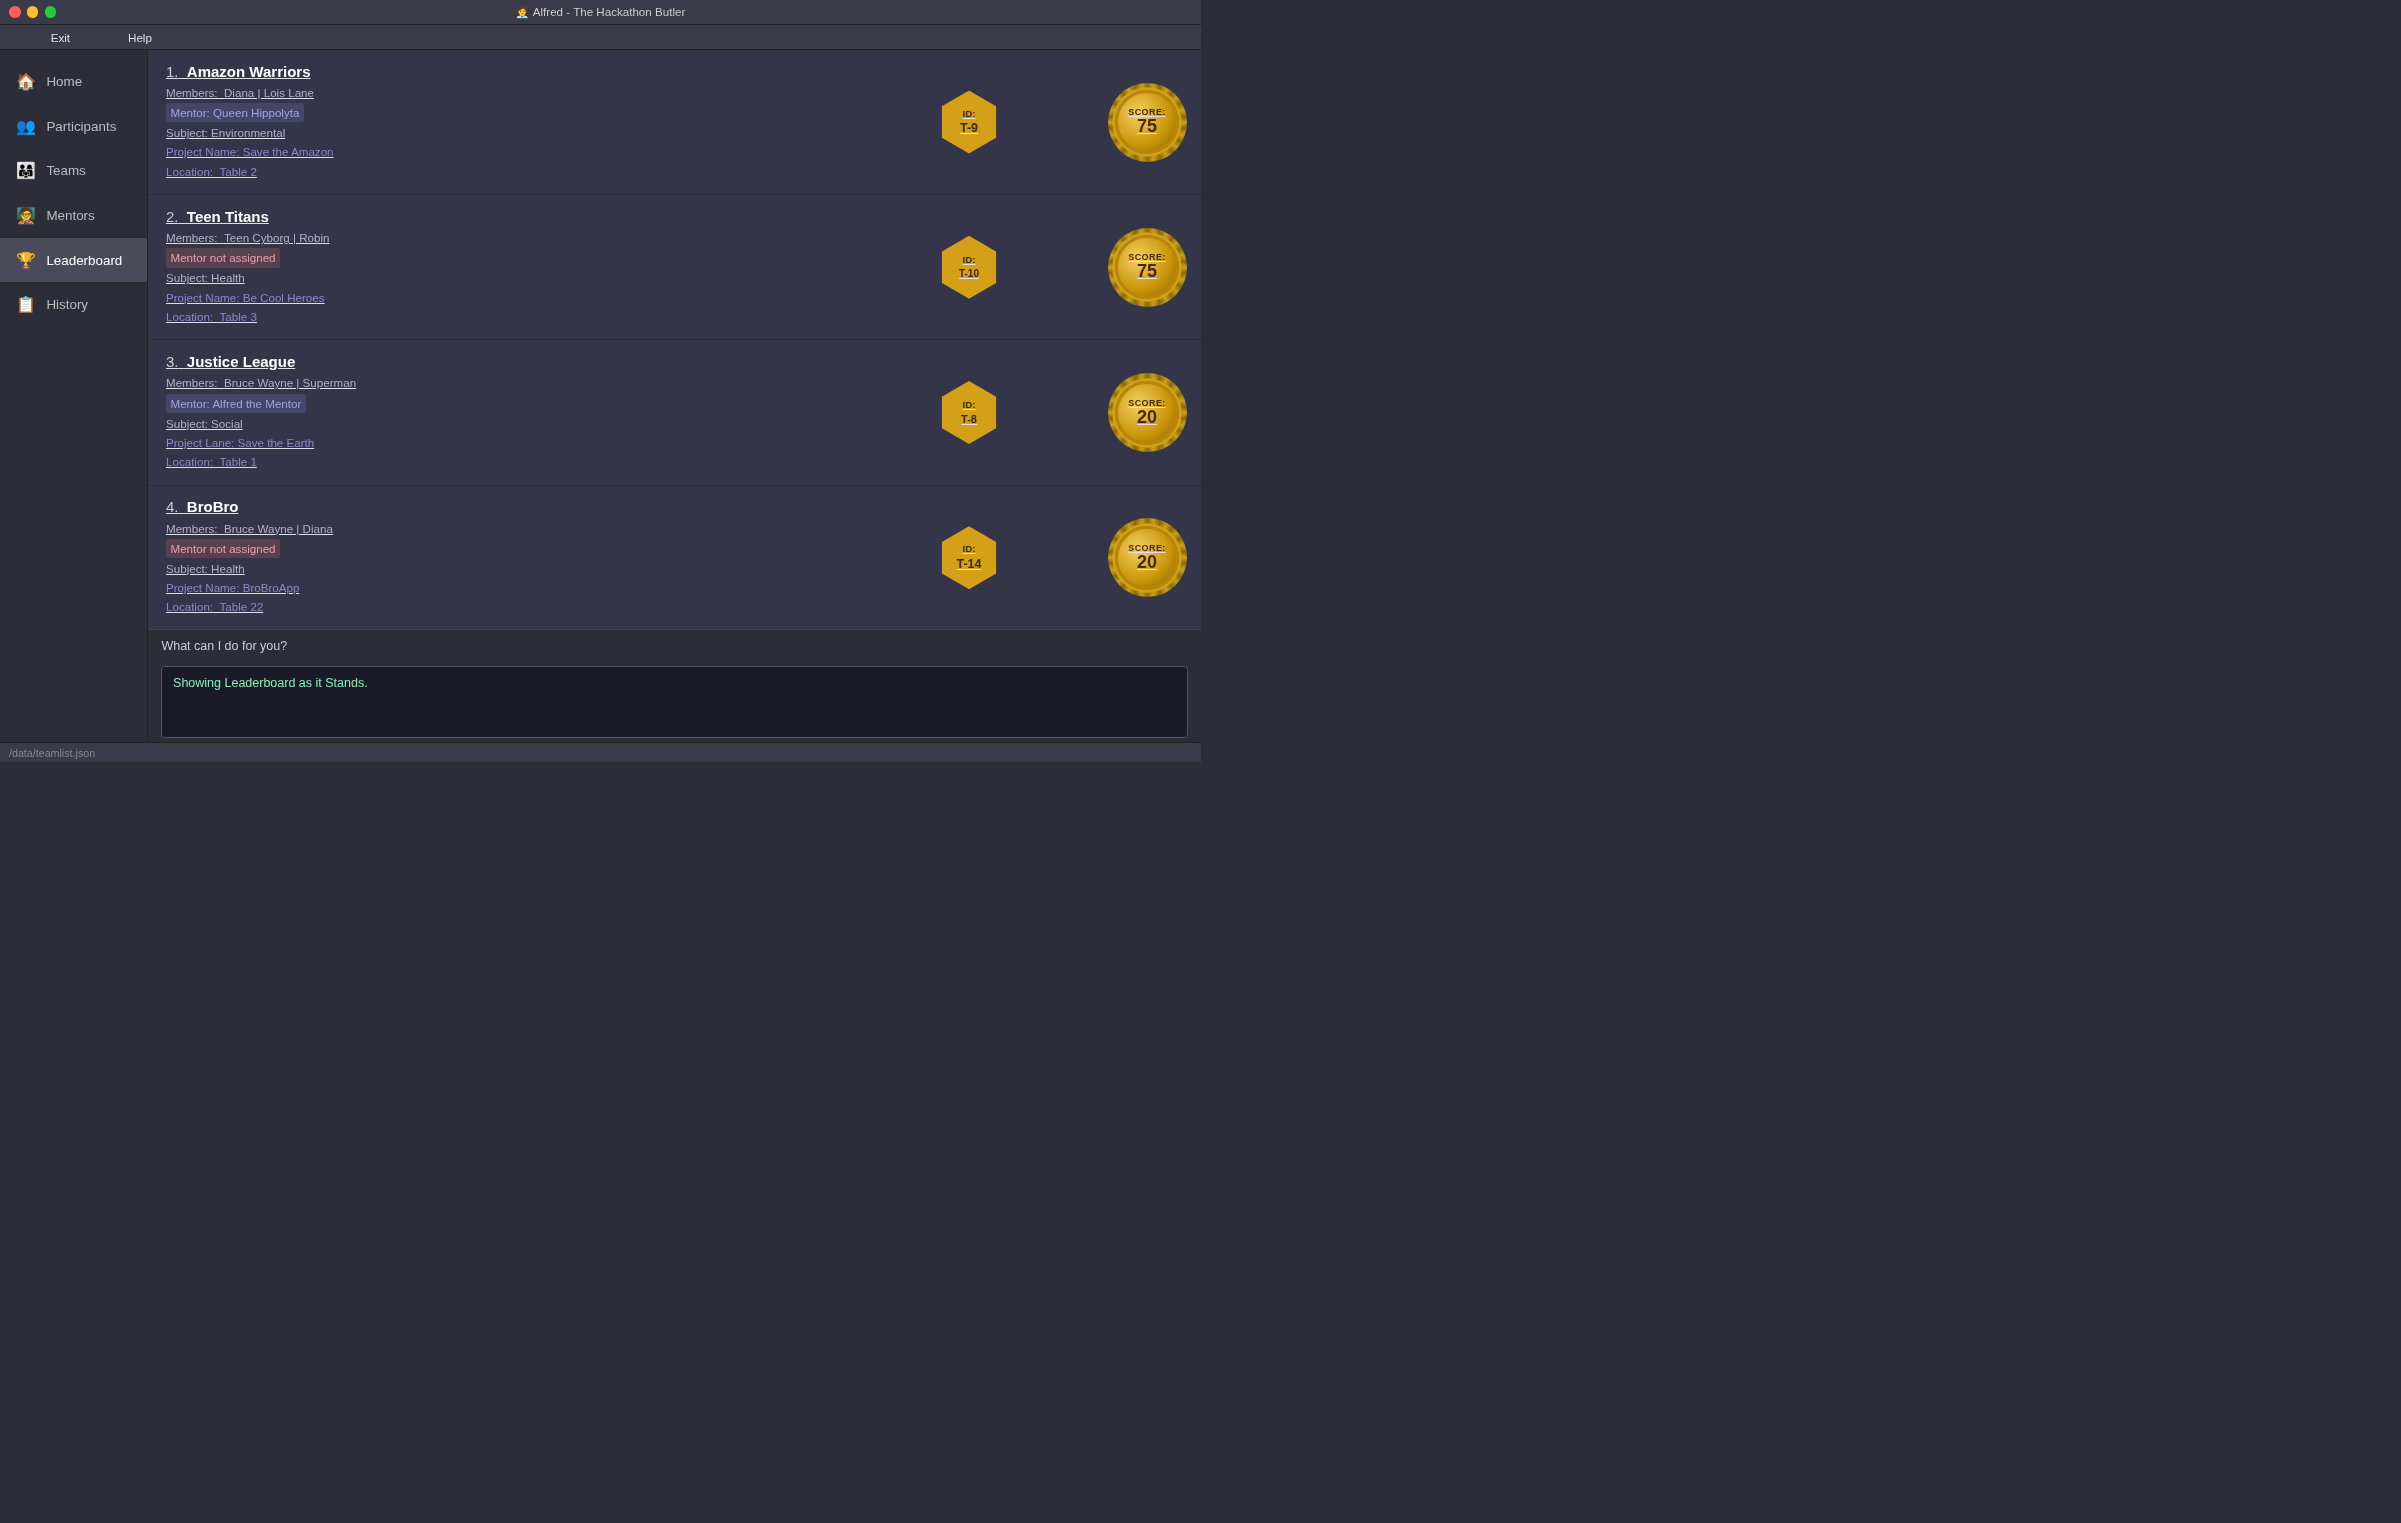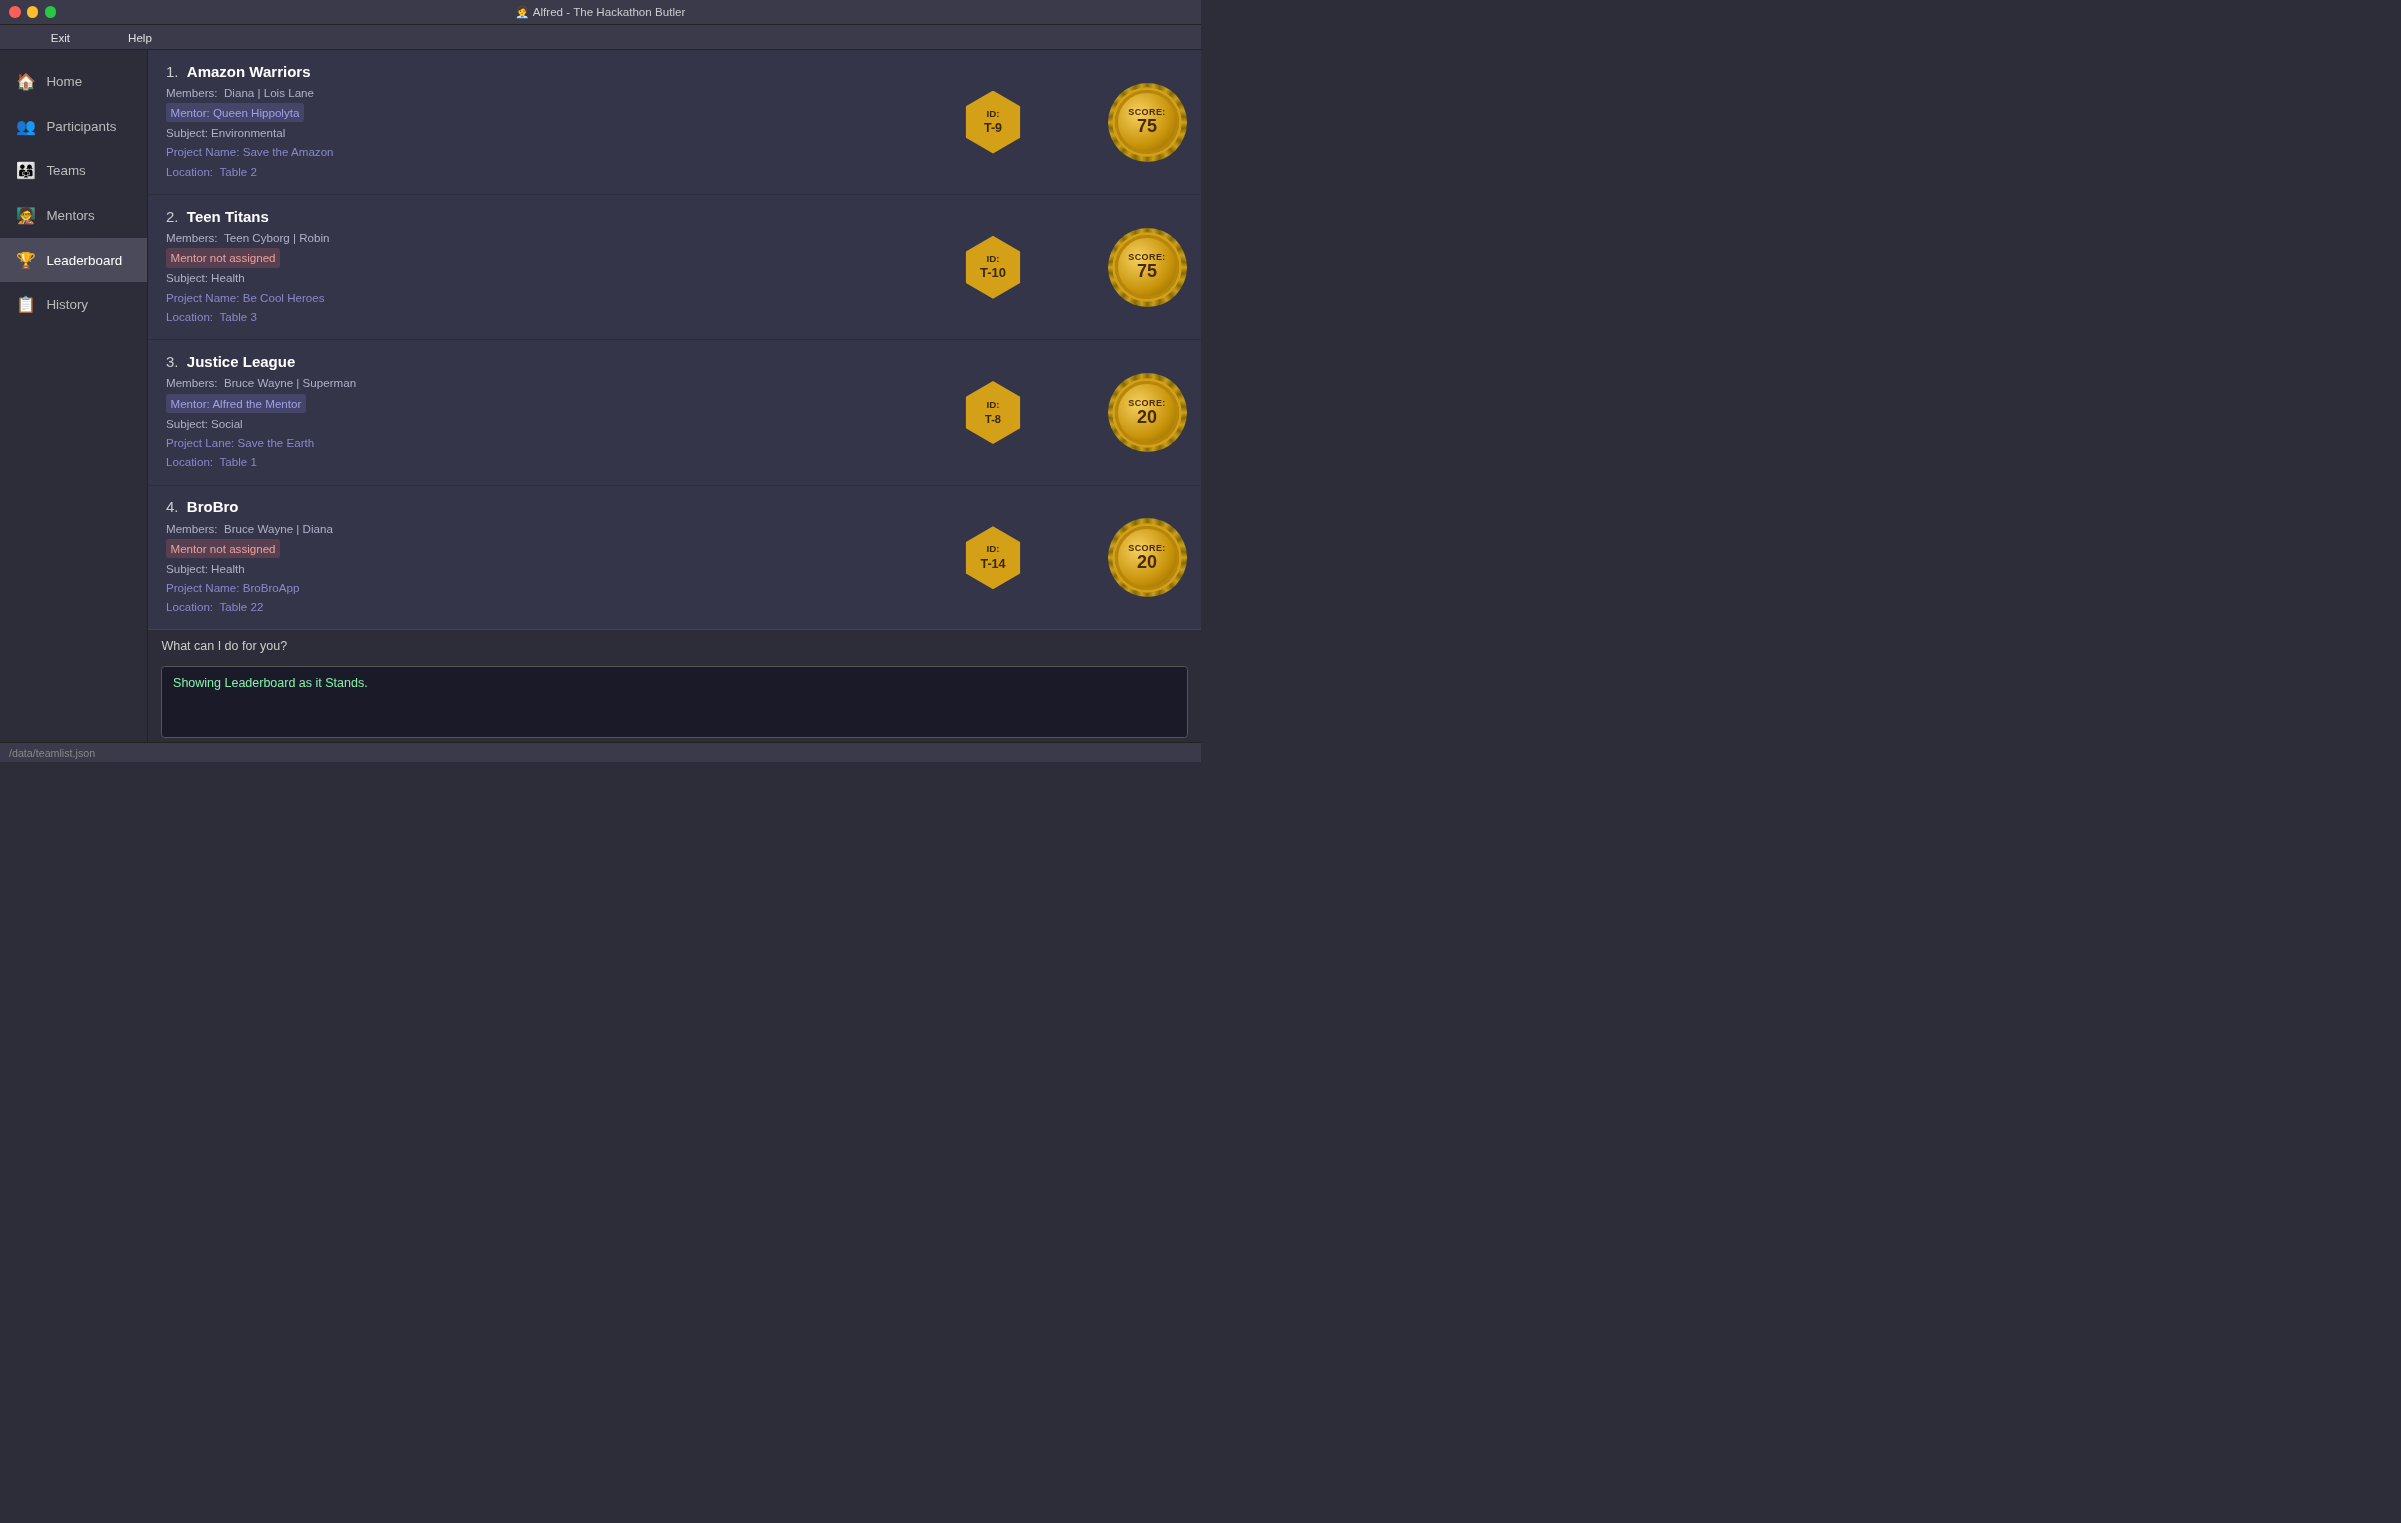--- a/index.html
+++ b/index.html
@@ -120,22 +120,23 @@
     .leaderboard-list::-webkit-scrollbar { width: 5.4px; }
     .leaderboard-list::-webkit-scrollbar-track { background: #2d2d3a; }
     .leaderboard-list::-webkit-scrollbar-thumb { background: #555; border-radius: 2.7px; }
 
     .team-row {
       background: #35354a;
       border-bottom: 1.8px solid #2d2d3a;
       display: flex;
       align-items: center;
       padding: 12.5px 18px;
-      gap: 10px;
+      gap: 34px;
       min-height: 107px;
+      text-decoration: underline;
     }
 
     .team-info {
       flex: 1;
     }
     .team-name {
       font-size: 15px;
       font-weight: bold;
       color: #ffffff;
       margin-bottom: 4.5px;
@@ -387,21 +388,21 @@
         </div>
         <div class="team-detail">Members:&nbsp;&nbsp;Teen Cyborg | Robin</div>
         <span class="team-detail mentor-unassigned">Mentor not assigned</span>
         <div class="team-detail">Subject: Health</div>
         <div class="team-detail project">Project Name: Be Cool Heroes</div>
         <div class="team-detail location">Location:&nbsp;&nbsp;Table 3</div>
       </div>
       <div class="hex-badge">
         <div class="hex-shape">
           <span style="font-size:9.8px;">ID:</span>
-          <span style="font-size:13px;">T-10</span>
+          <span style="font-size:10px;">T-10</span>
         </div>
       </div>
       <div class="score-medal">
         <div class="medal-wreath"></div>
         <div class="medal-outer">
           <span class="medal-score-label">SCORE:</span>
           <span class="medal-score-value">75</span>
         </div>
       </div>
     </div>

